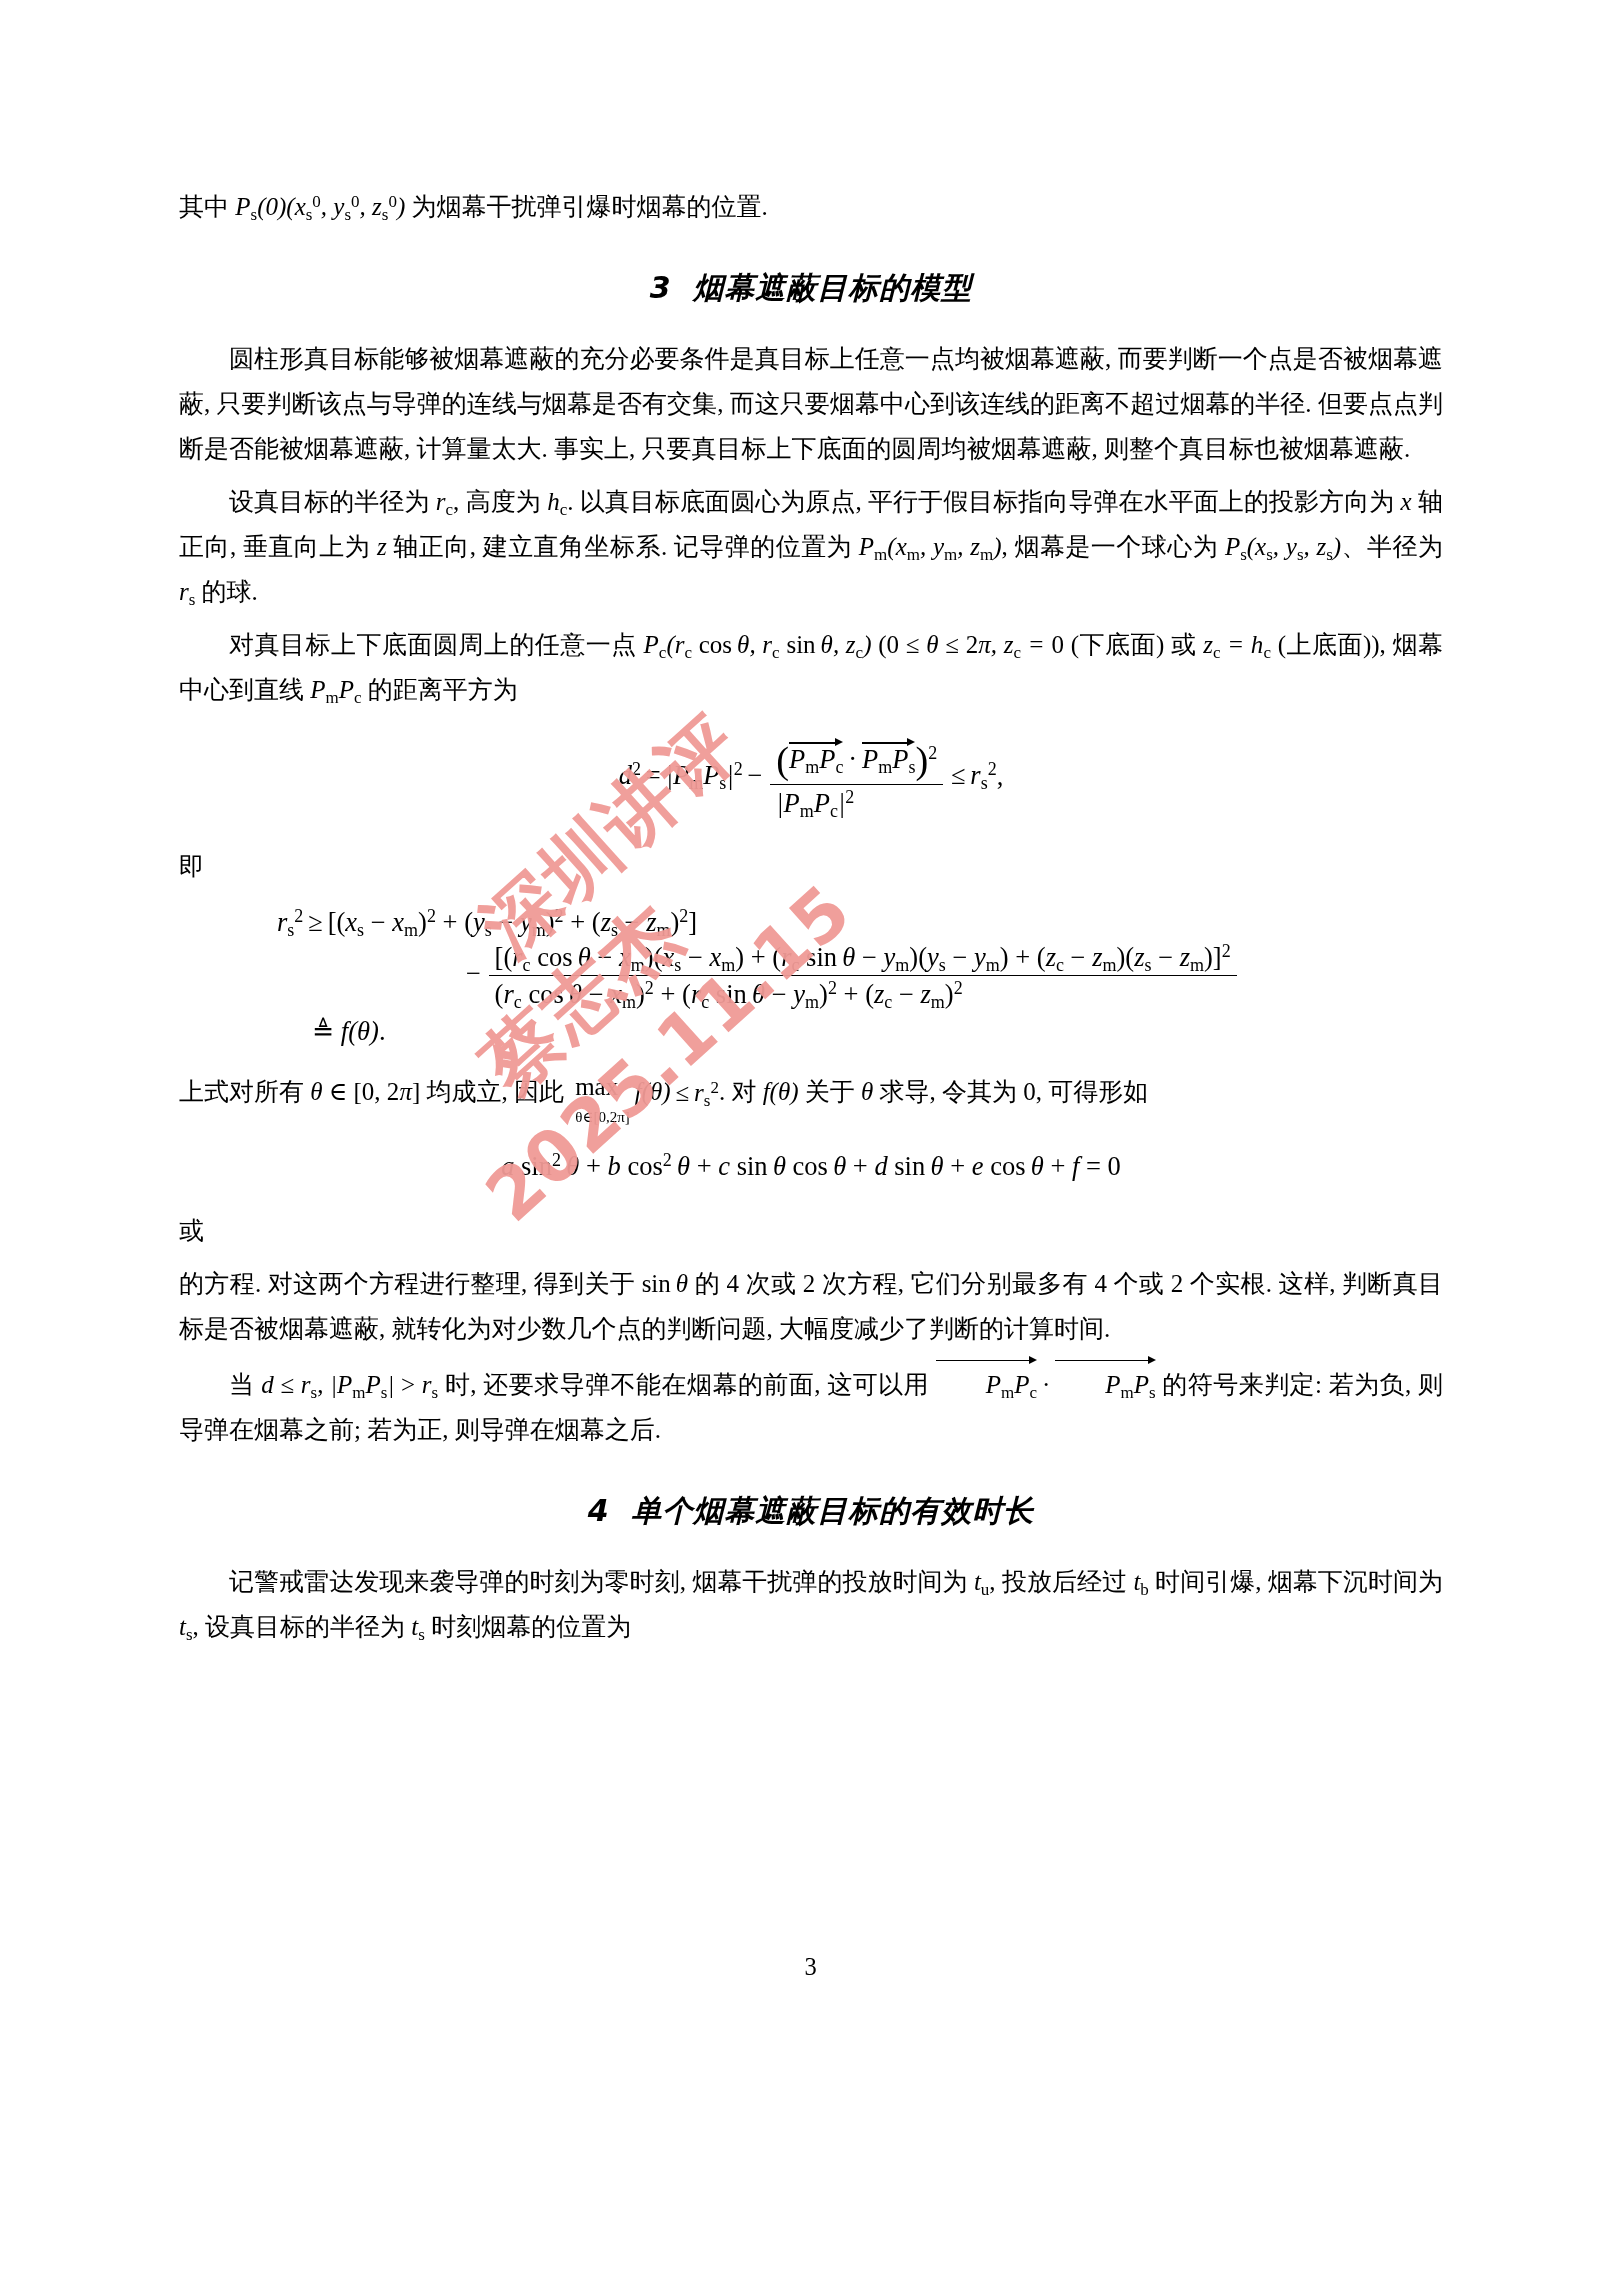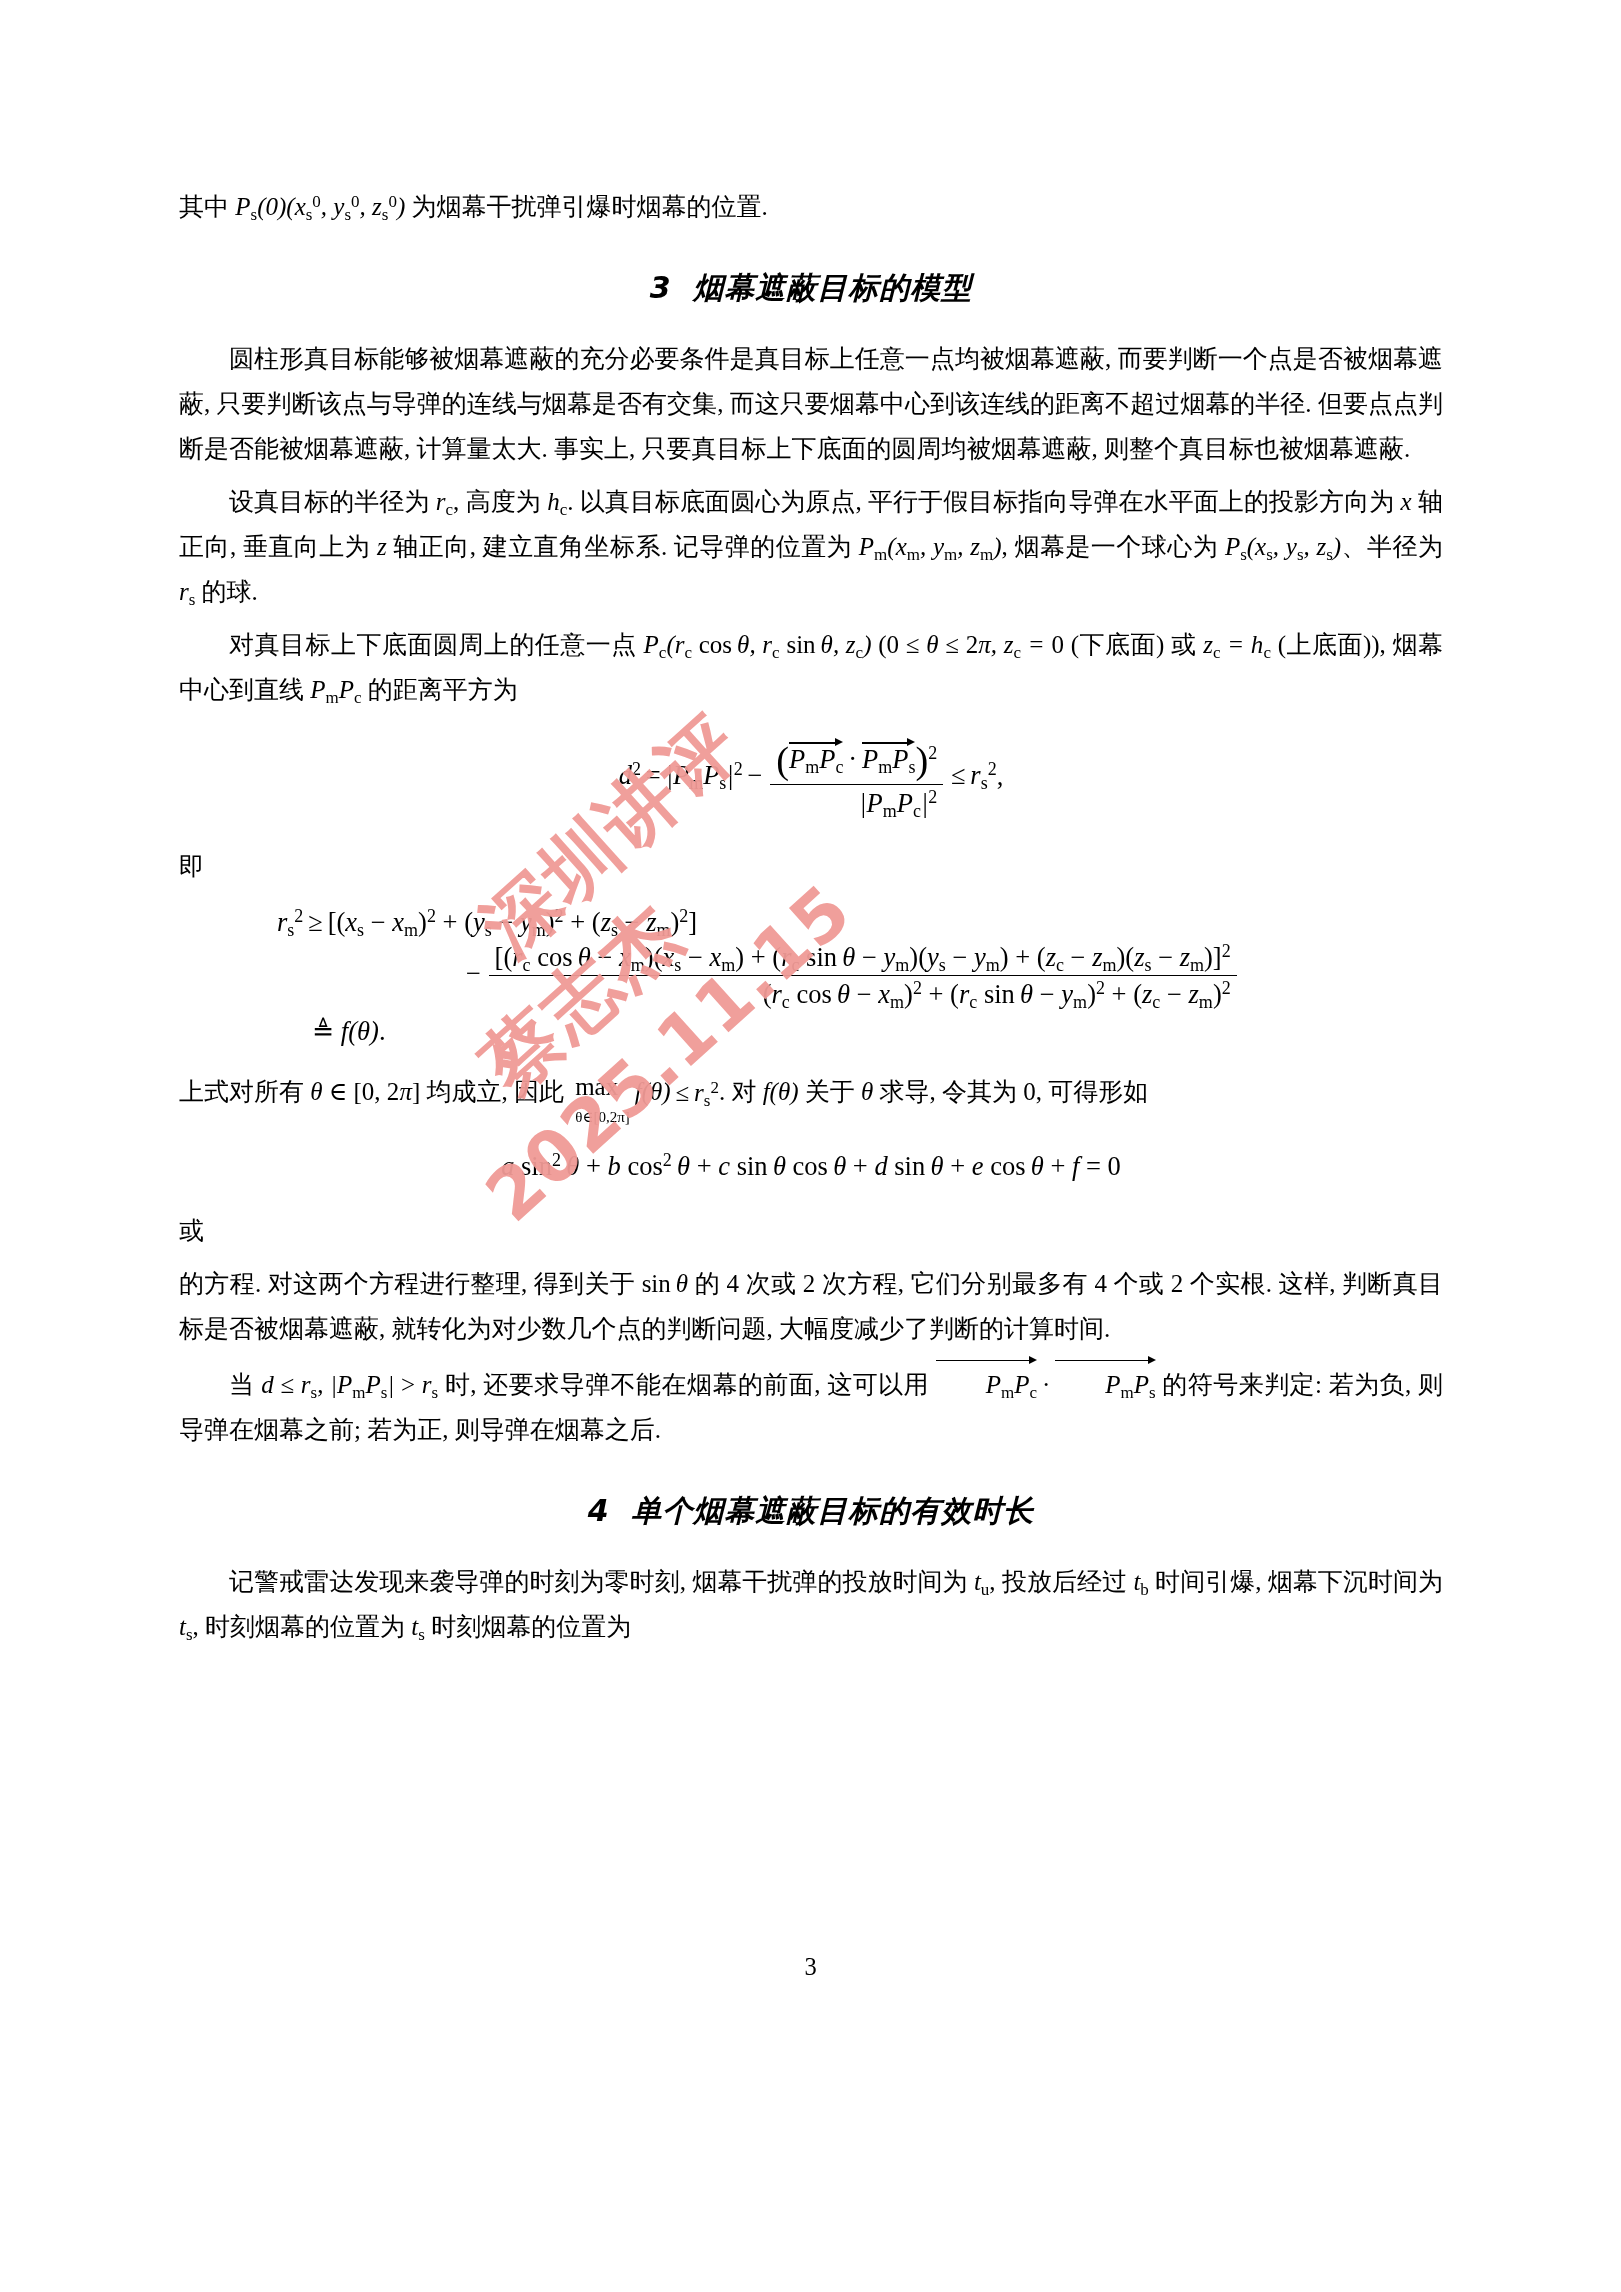--- a/index.html
+++ b/index.html
@@ -110,21 +110,21 @@
     font-size: 26.5px;
     font-style: italic;
   }
   .op { font-style: normal; padding: 0 4.9px; }
   .opn { font-style: normal; }
 
   
   .frac {
     display: inline-block;
     vertical-align: middle;
-    text-align: right;
+    text-align: left;
     margin: 0 2.9px;
   }
   .frac .num {
     display: block;
     padding: 0 5.9px 2px 5.9px;
     border-bottom: 1.6px solid #000;
   }
   .frac .den {
     display: block;
     padding: 2.9px 5.9px 0 5.9px;
@@ -231,20 +231,20 @@
 
     <p class="para">或</p>
 
 
     <p class="para"><span>的方程. 对这两个方程进行整理, 得到关于 </span><span class="m"><span class="opn">sin</span> θ</span><span> 的 4 次或 2 次方程, 它们分别最多有 4 个或 2 个实根. 这样, 判断真目标是否被烟幕遮蔽, 就转化为对少数几个点的判断问题, 大幅度减少了判断的计算时间.</span></p>
 
     <p class="para indent"><span>当 </span><span class="m">d <span class="opn">≤</span> r<sub>s</sub><span class="opn">,</span> |P<sub>m</sub>P<sub>s</sub>| <span class="opn">&gt;</span> r<sub>s</sub></span><span> 时, 还要求导弹不能在烟幕的前面, 这可以用 </span><span class="m vec">P<sub>m</sub>P<sub>c</sub></span><span class="op">·</span><span class="m vec">P<sub>m</sub>P<sub>s</sub></span><span> 的符号来判定: 若为负, 则导弹在烟幕之前; 若为正, 则导弹在烟幕之后.</span></p>
 
     <h2 class="section"><span class="secnum">4</span><span>单个烟幕遮蔽目标的有效时长</span></h2>
 
-    <p class="para indent"><span>记警戒雷达发现来袭导弹的时刻为零时刻, 烟幕干扰弹的投放时间为 </span><span class="m">t<sub>u</sub></span><span>, 投放后经过 </span><span class="m">t<sub>b</sub></span><span> 时间引爆, 烟幕下沉时间为 </span><span class="m">t<sub>s</sub></span><span>, 时刻烟幕的位置为 </span><span class="m">t<sub>s</sub></span><span> 时刻烟幕的位置为</span></p>
+    <p class="para indent"><span>记警戒雷达发现来袭导弹的时刻为零时刻, 烟幕干扰弹的投放时间为 </span><span class="m">t<sub>u</sub></span><span>, 投放后经过 </span><span class="m">t<sub>b</sub></span><span> 时间引爆, 烟幕下沉时间为 </span><span class="m">t<sub>s</sub></span><span>, 设真目标的半径为 </span><span class="m">t<sub>s</sub></span><span> 时刻烟幕的位置为</span></p>
 
   </div>
 
   <div class="pagenum">3</div>
 
 </div>
 
 
 </body></html>

